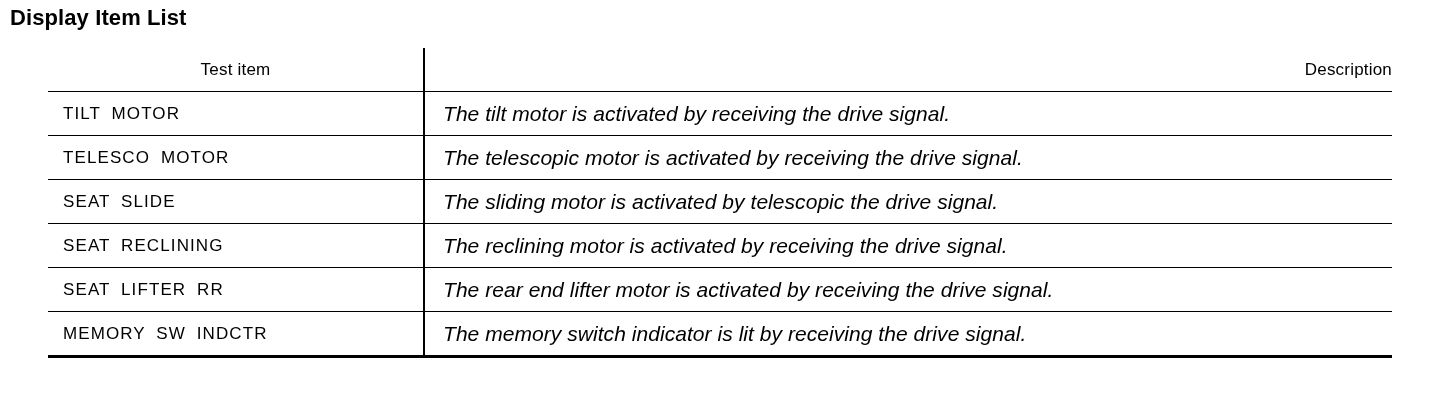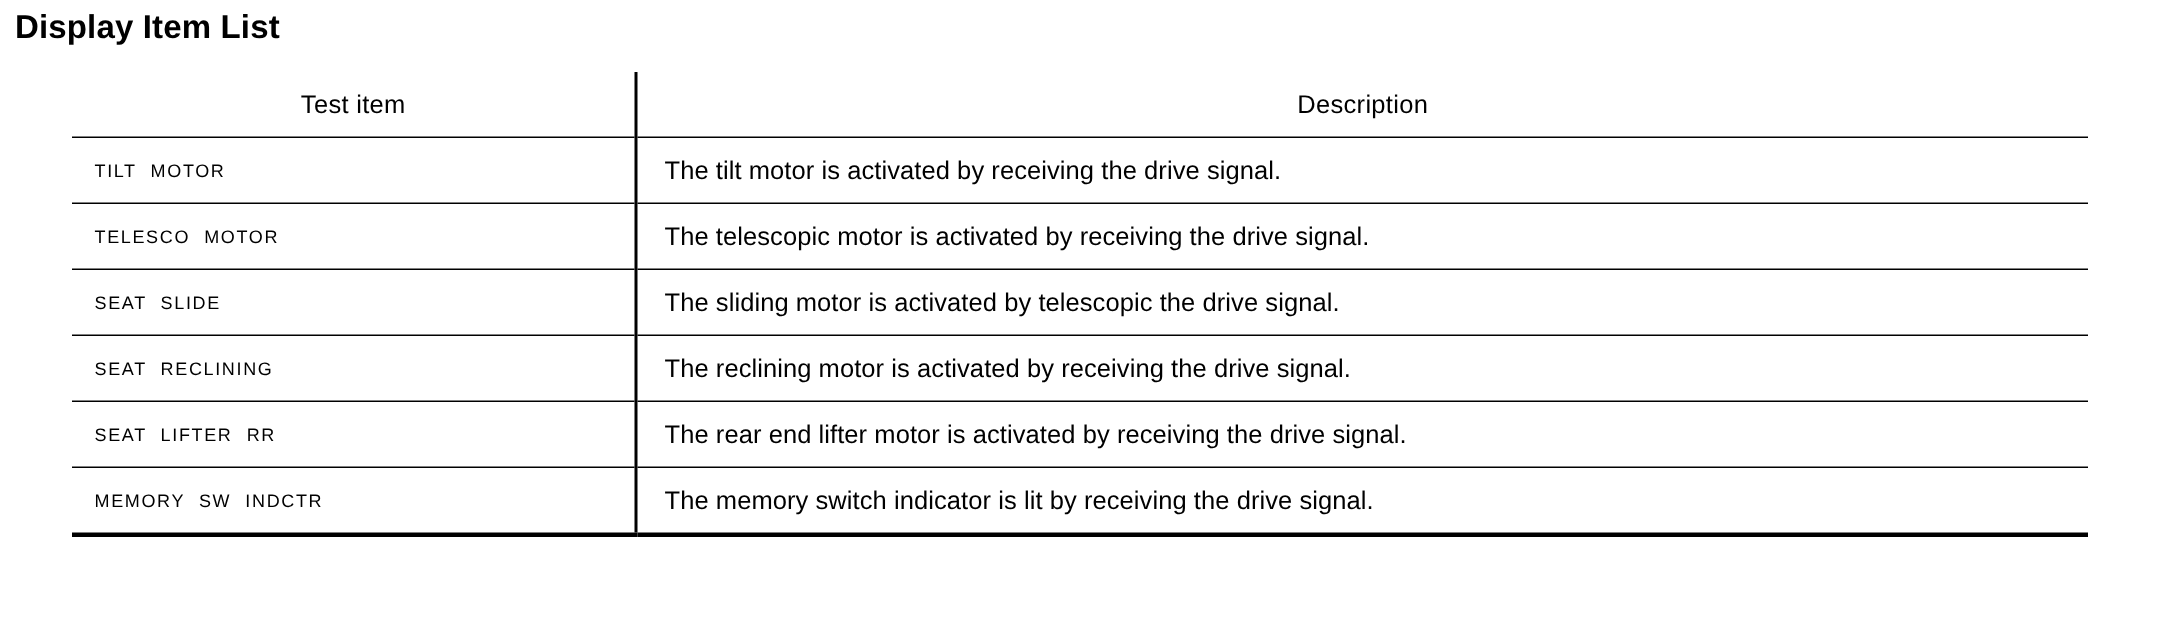--- a/index.html
+++ b/index.html
@@ -63,39 +63,40 @@
 
   
   thead tr th {
     font-size: 17px;
     text-align: center;
     border-top: 3.2px solid #000000;
     border-bottom: 2.2px solid #000000;
     height: 43px;
   }
   thead tr th.col-item { letter-spacing: 0.2px; }
-  thead tr th.col-desc { letter-spacing: 0.2px; }
+  thead tr th.col-desc { letter-spacing: 0.2px; text-align: right; }
 
   
   tbody tr td {
     font-size: 17px;
     text-align: left;
   }
   tbody tr td.cell-item {
     padding-left: 15px;
     letter-spacing: 1.1px;
     word-spacing: 5px;
     white-space: nowrap;
-    font-size: 12px;
+    font-size: 17px;
   }
   tbody tr td.cell-desc {
     padding-left: 18px;
     letter-spacing: 0.05px;
     white-space: nowrap;
-    font-size: 17px;
+    font-size: 21px;
+    font-style: italic;
   }
   tbody tr:last-child td {
     border-bottom: 3.2px solid #000000;
   }
 </style>
 </head>
 <body>
 
 <div class="page">
 

